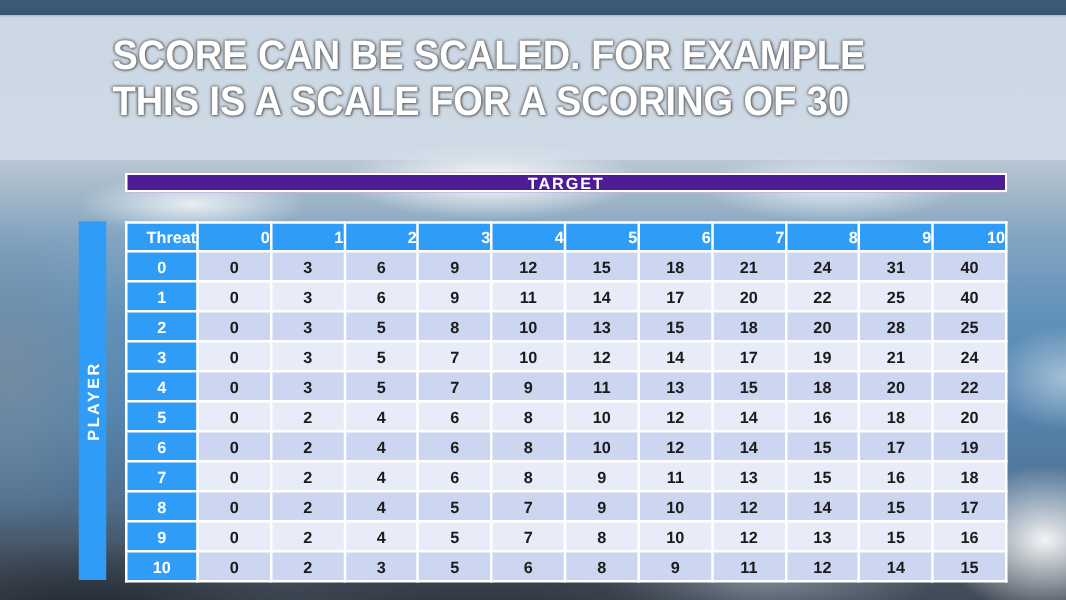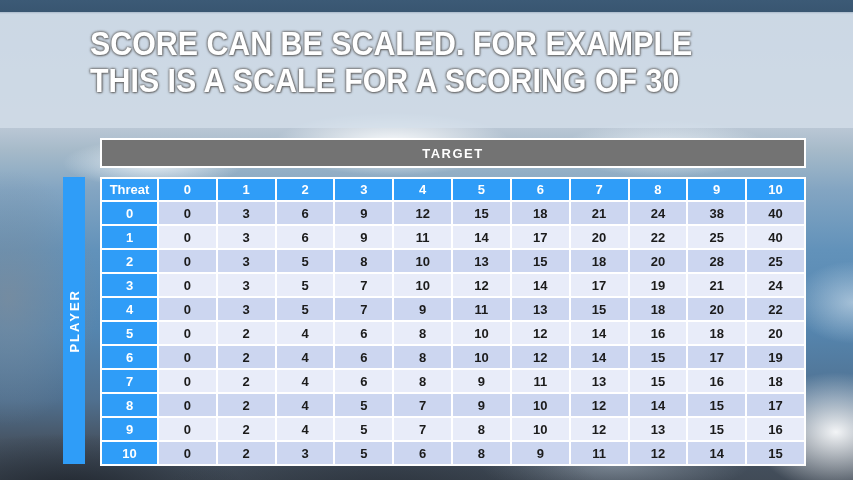--- a/index.html
+++ b/index.html
@@ -36,22 +36,22 @@
     color:#fff;font-weight:bold;font-size:33px;line-height:37px;
     transform:scaleX(0.92);transform-origin:0 0;white-space:nowrap;
     text-shadow:
       1px 1px 2px rgba(95,95,95,0.85),
       -1px -1px 2px rgba(120,120,120,0.6),
       1px -1px 2px rgba(110,110,110,0.6),
       -1px 1px 2px rgba(110,110,110,0.6);
   }
   
   .target-bar{
-    position:absolute;left:100px;top:138px;width:706px;height:30px;
-    box-sizing:border-box;background:#737373;border:2px solid #fff;
+    position:absolute;left:100px;top:138px;width:706px;height:16px;
+    box-sizing:border-box;background:#4c1d95;border:2px solid #fff;
     display:flex;align-items:center;justify-content:center;
     color:#fff;font-size:13px;font-weight:bold;letter-spacing:1.5px;
   }
   
   .player-bar{
     position:absolute;left:63px;top:177px;width:22px;height:287px;
     background:#2f9df8;display:flex;align-items:center;justify-content:center;
   }
   .player-bar span{
     writing-mode:vertical-rl;transform:rotate(180deg);
@@ -59,21 +59,21 @@
   }
   
   table.score-table{
     position:absolute;left:100px;top:177px;width:706px;
     border-collapse:collapse;table-layout:fixed;font-size:13px;
   }
   .score-table col.threat{width:57px;}
   .score-table th,.score-table td{
     border:2px solid #fff;text-align:center;padding:0;vertical-align:middle;
   }
-  .score-table thead th{height:21px;background:#2f9df8;color:#fff;font-weight:bold;}
+  .score-table thead th{height:21px;background:#2f9df8;color:#fff;font-weight:bold;text-align:right;}
   .score-table tbody th{background:#2f9df8;color:#fff;font-weight:bold;}
   .score-table tbody td{height:22px;background:#e8ecf9;color:#1b1b1b;font-weight:bold;}
   .score-table tbody tr:nth-child(odd) td{background:#ccd6f0;}
 </style>
 </head>
 <body>
 
 <div class="slide">
   <div class="bg"></div>
 
@@ -117,21 +117,21 @@
           <th>0</th>
           <td>0</td>
           <td>3</td>
           <td>6</td>
           <td>9</td>
           <td>12</td>
           <td>15</td>
           <td>18</td>
           <td>21</td>
           <td>24</td>
-          <td>38</td>
+          <td>31</td>
           <td>40</td>
         </tr>
         <tr>
           <th>1</th>
           <td>0</td>
           <td>3</td>
           <td>6</td>
           <td>9</td>
           <td>11</td>
           <td>14</td>

